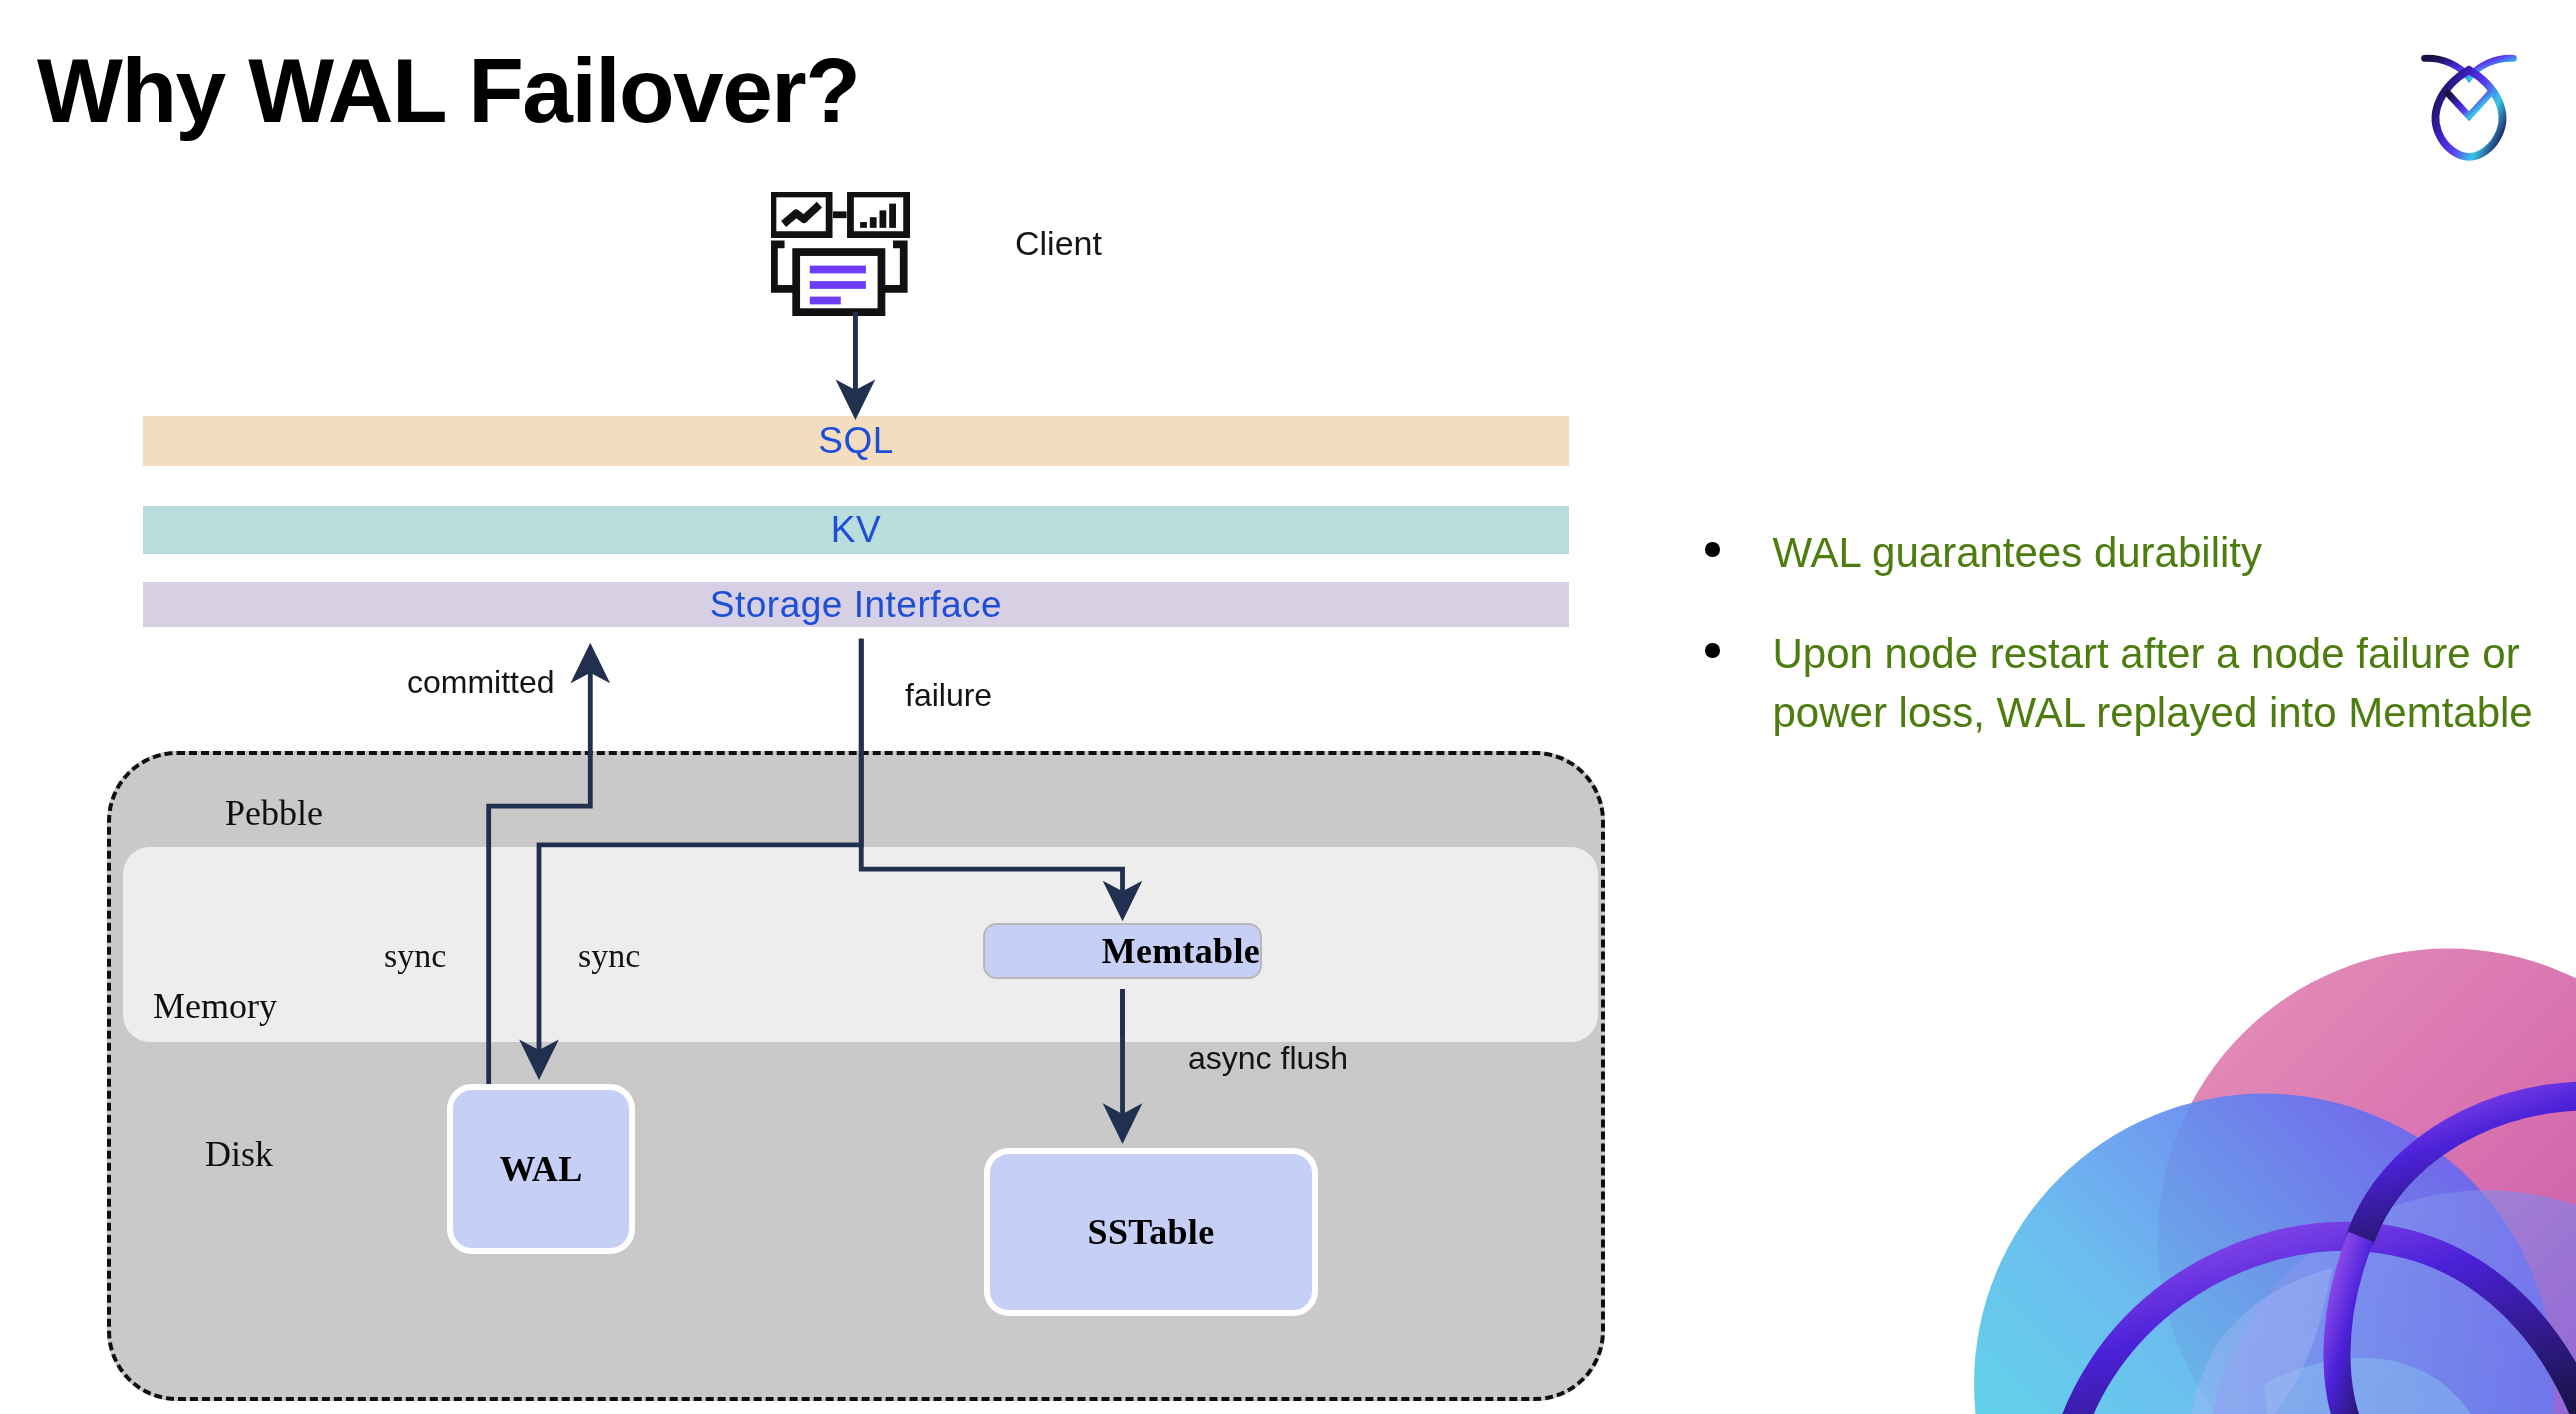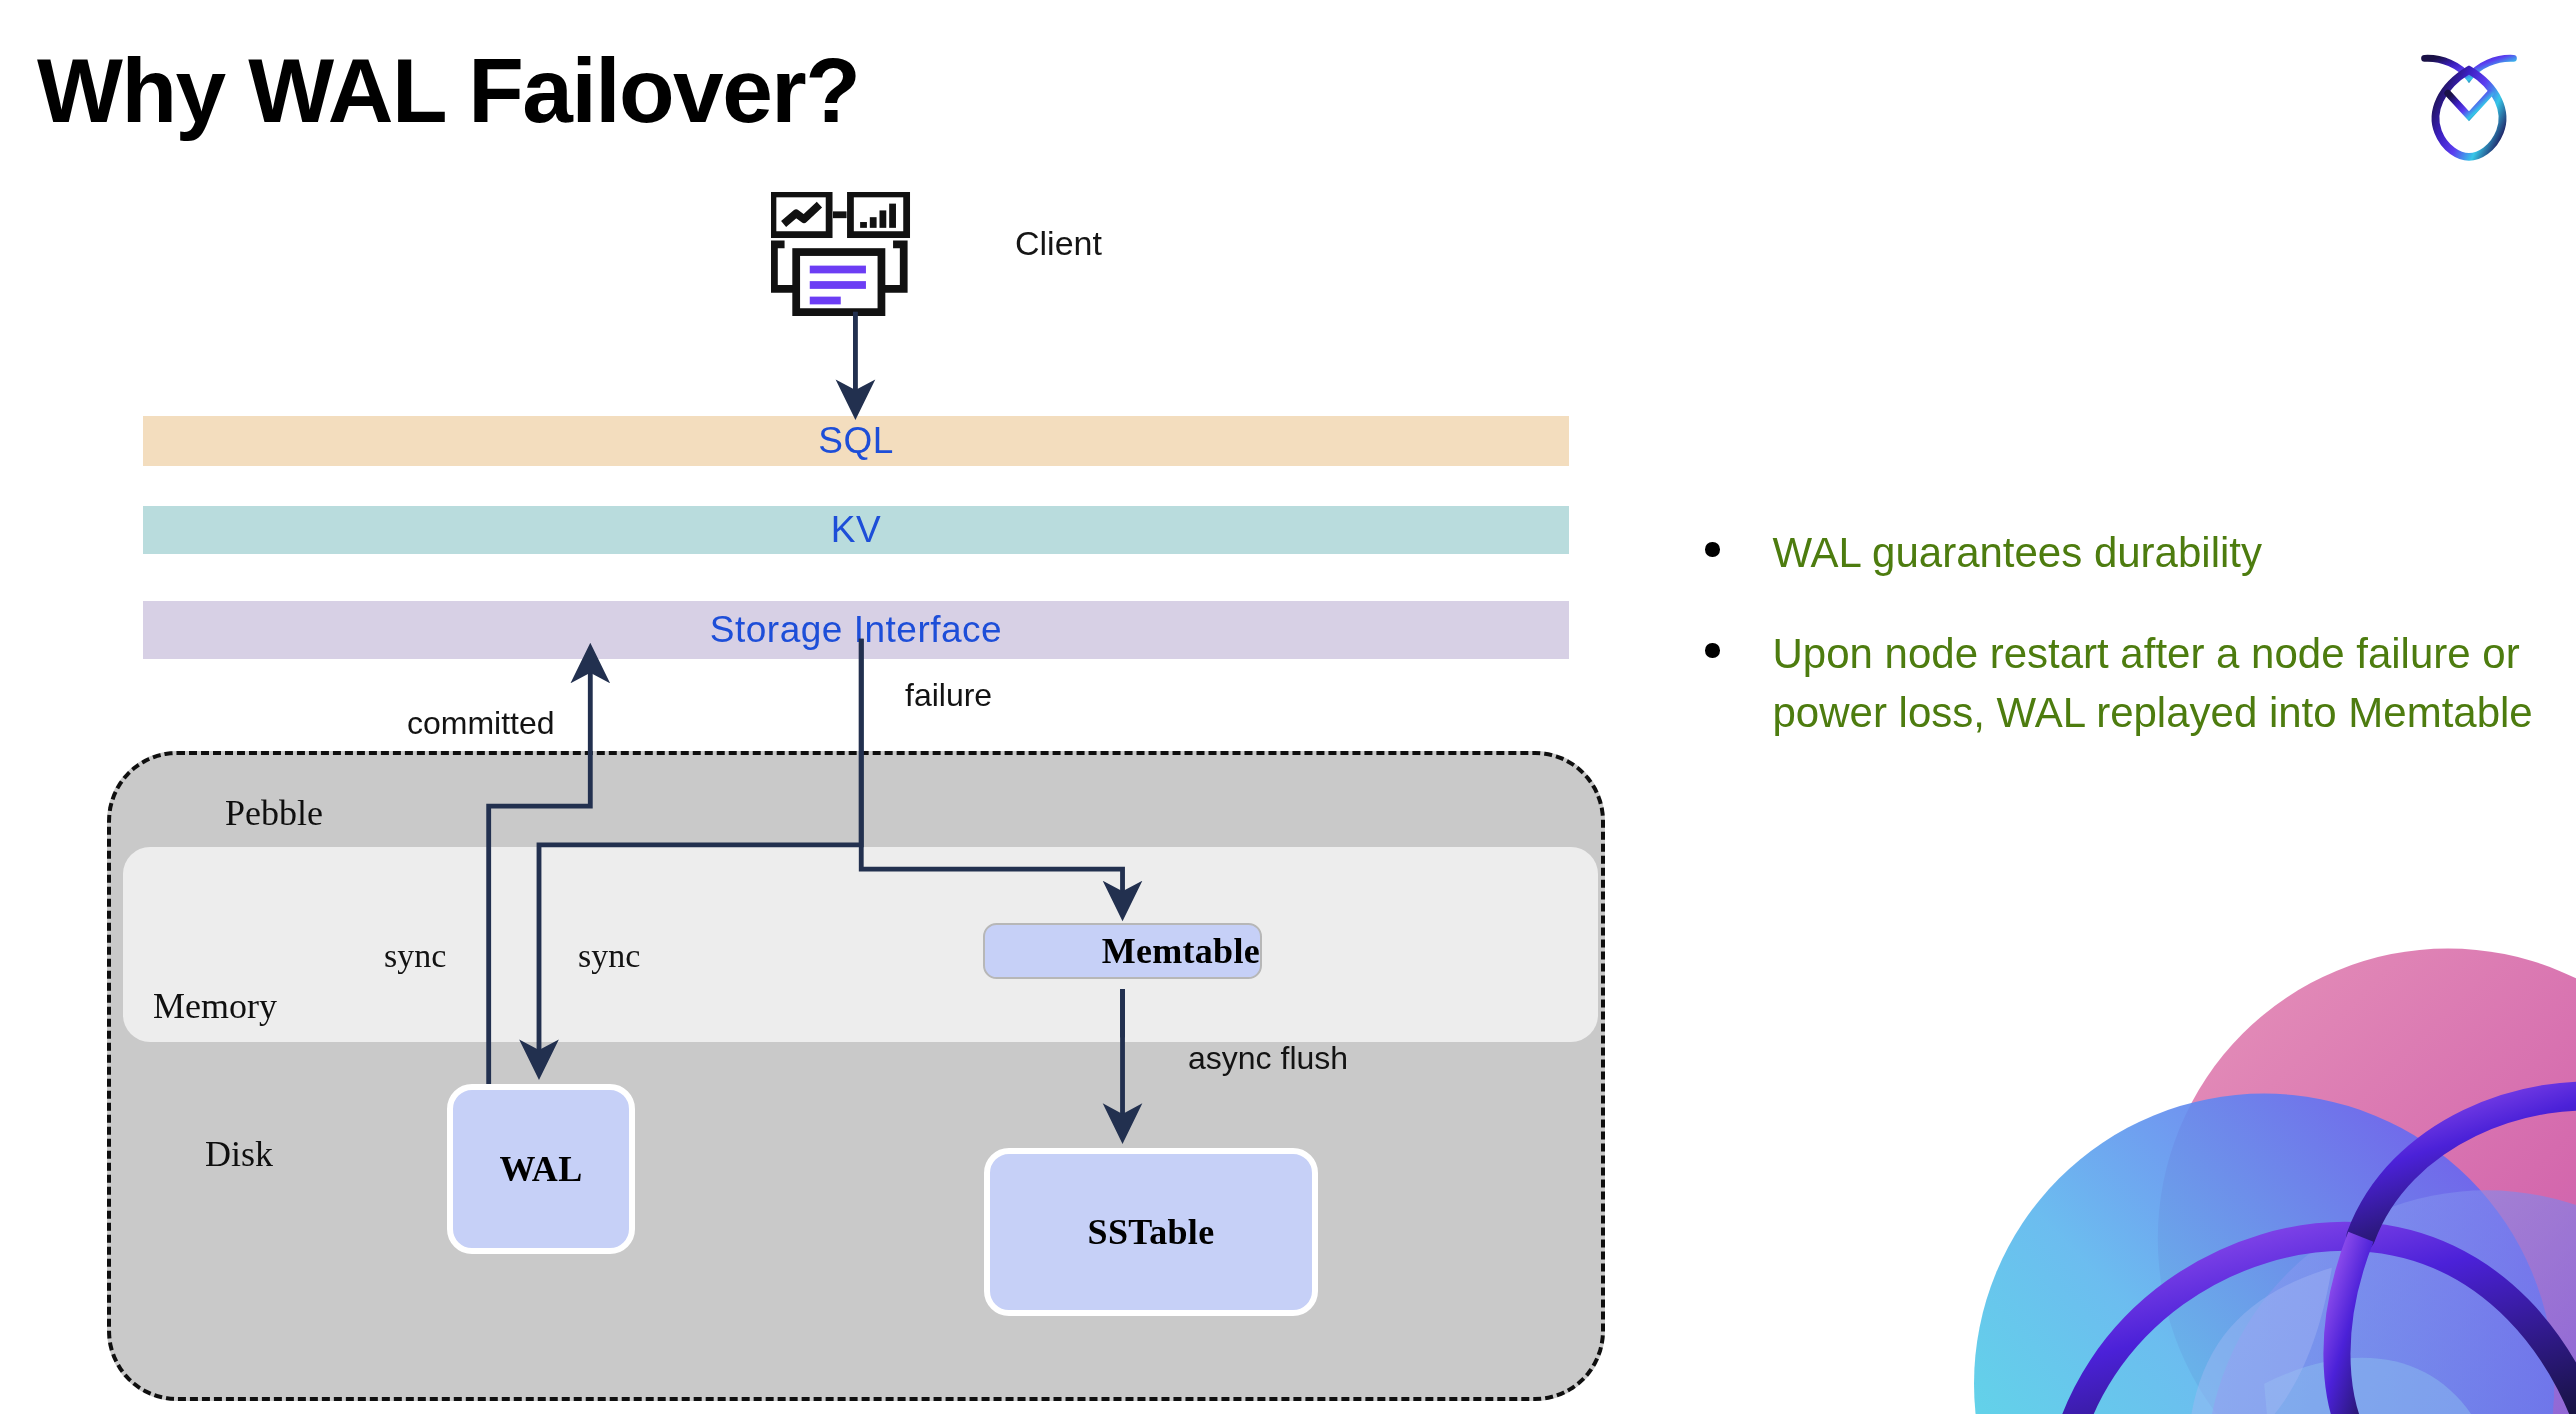--- a/index.html
+++ b/index.html
@@ -66,21 +66,21 @@
     font-family: Liberation Sans, sans-serif;
     font-size: 37px;
     color: #1d4ed8;
     display: flex;
     align-items: center;
     justify-content: center;
     letter-spacing: 0.5px;
   }
   #bar-sql { top: 416px; height: 50px; background: #f3ddbe; }
   #bar-kv  { top: 506px; height: 48px; background: #b9dcdd; }
-  #bar-si  { top: 601px; height: 58px; background: #d7d0e5; }
+  #bar-si  { top: 582px; height: 45px; background: #d7d0e5; }
 
   
   #pebble-container {
     position: absolute;
     left: 107px; top: 751px;
     width: 1498px; height: 650px;
     background: #c9c9c9;
     border: 4.8px dashed #0f0f0f;
     border-radius: 70px;
   }
@@ -151,21 +151,21 @@
   .edge-label {
     position: absolute;
     font-size: 32px;
     color: #131313;
     white-space: nowrap;
   }
   .edge-label.serif {
     font-family: "Liberation Serif", serif;
     font-size: 34px;
   }
-  #lbl-committed { left: 407px; top: 705px; }
+  #lbl-committed { left: 407px; top: 664px; }
   #lbl-commit    { left: 905px; top: 677px; }
   #lbl-sync-a    { left: 384px; top: 937px; }
   #lbl-sync-b    { left: 578px; top: 937px; }
   #lbl-asyncflush{ left: 1188px; top: 1040px; }
 
   
   #edges-svg {
     position: absolute;
     left: 0; top: 0;
     width: 2576px; height: 1415px;

